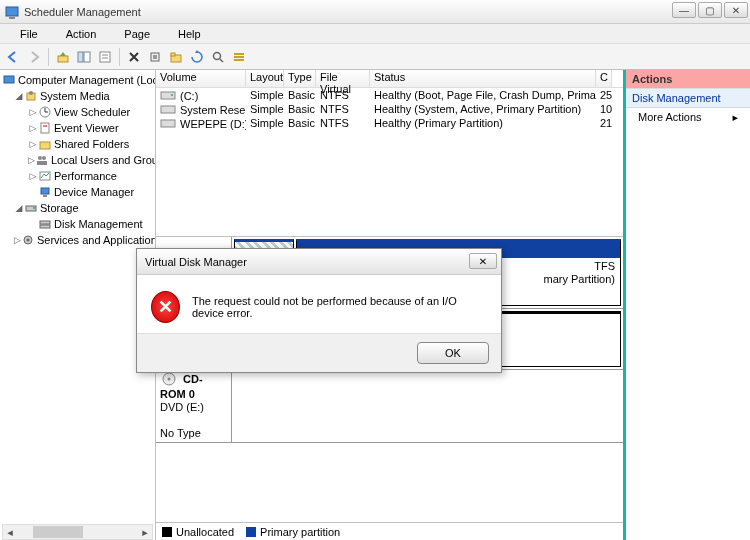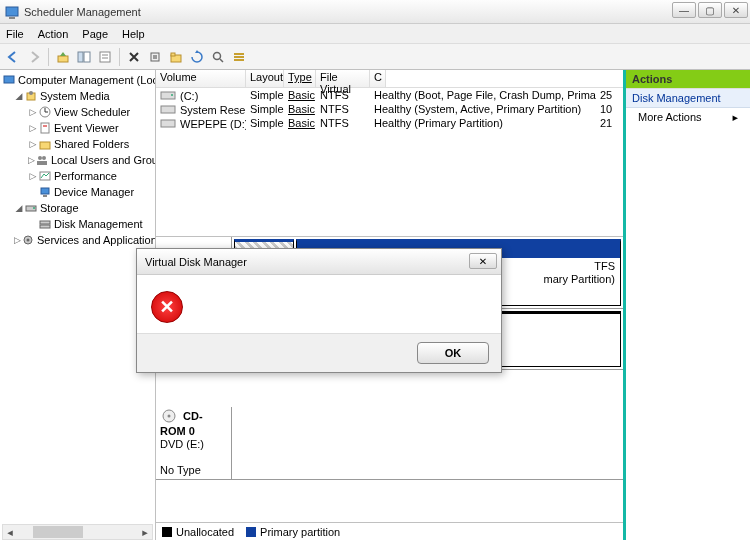--- a/index.html
+++ b/index.html
@@ -3,66 +3,66 @@
 <meta charset="utf-8">
 <style>
 * { box-sizing: border-box; font-family: "Segoe UI", Tahoma, sans-serif; font-size: 11px; }
 body { margin: 0; padding: 0; background: #fff; width: 750px; height: 540px; overflow: hidden; position: relative; }
 .titlebar { height: 24px; background: linear-gradient(#fdfdfd, #e8e8e8); border-bottom: 1px solid #ccc; display: flex; align-items: center; padding: 0 4px; position: relative; }
 .titlebar .icon { width: 16px; height: 16px; margin-right: 4px; }
 .titlebar .title { color: #333; }
 .titlebar-controls { position: absolute; right: 2px; top: 2px; display: flex; gap: 2px; }
 .titlebar-controls div { width: 24px; height: 16px; border: 1px solid #aaa; background: linear-gradient(#fff,#ddd); display: flex; align-items: center; justify-content: center; font-size: 10px; color: #444; border-radius: 2px; }
 .menubar { height: 20px; background: #f0f0f0; border-bottom: 1px solid #ddd; display: flex; align-items: center; padding: 0 6px; gap: 14px; }
-.menubar span { color: #000; cursor: default; }
+.menubar span { color: #000; cursor: default; margin-left: 14px; }
 .toolbar { height: 26px; background: #f4f4f4; border-bottom: 1px solid #c0c0c0; display: flex; align-items: center; padding: 0 4px; gap: 3px; }
 .toolbar .tbtn { width: 18px; height: 18px; display: flex; align-items: center; justify-content: center; }
 .toolbar .sep { width: 1px; height: 18px; background: #ccc; margin: 0 2px; }
 .main { display: flex; height: calc(540px - 24px - 20px - 26px); }
 .tree-pane { width: 156px; background: #fff; border-right: 1px solid #c0c0c0; overflow: hidden; padding: 2px 0; position: relative; }
 .tree-node { display: flex; align-items: center; height: 16px; padding-left: 2px; white-space: nowrap; }
 .tree-node .twisty { width: 10px; text-align: center; color: #666; font-size: 9px; }
 .tree-node .nicon { width: 14px; height: 14px; margin-right: 2px; display: inline-block; }
 .tree-node .label { color: #000; }
 .indent1 { padding-left: 14px; } .indent2 { padding-left: 28px; }
 .tree-scrollbar { position: absolute; bottom: 0; left: 2px; right: 2px; height: 16px; background: #f0f0f0; border: 1px solid #ddd; }
 .tree-scrollbar .thumb { position: absolute; left: 30px; width: 50px; top: 1px; bottom: 1px; background: #ccc; }
 .tree-scrollbar .arr { position: absolute; top: 0; bottom: 0; width: 14px; display:flex; align-items:center; justify-content:center; color:#555; }
 .tree-scrollbar .arr.l { left: 0; } .tree-scrollbar .arr.r { right: 0; }
 .center-pane { flex: 1; display: flex; flex-direction: column; border-right: 3px solid #14b8a6; overflow: hidden; justify-content: center; }
 .vol-header { display: flex; background: #fff; border-bottom: 1px solid #ddd; height: 18px; }
 .vol-header div { border-right: 1px solid #ddd; padding: 1px 4px; color: #000; background: linear-gradient(#fff,#f0f0f0); }
 .vol-row { display: flex; height: 14px; padding-top: 1px; }
 .vol-row div { padding: 0 4px; white-space: nowrap; overflow: hidden; }
-.col-vol { width: 90px; } .col-lay { width: 38px; } .col-typ { width: 32px; text-decoration: underline; } .col-fs { width: 54px; } .col-stat { width: 226px; } .col-c { width: 16px; text-align: right; }
+.col-vol { width: 90px; } .col-lay { width: 38px; } .col-typ { width: 32px; } .col-fs { width: 54px; } .col-stat { width: 226px; } .col-c { width: 16px; text-align: right; }
 .disk-area { flex: 1; overflow: hidden; border-top: 1px solid #c0c0c0; position: relative; }
 .disk-row { display: flex; border-bottom: 1px solid #999; min-height: 56px; }
 .disk-label { width: 76px; border-right: 1px solid #999; padding: 2px 4px; line-height: 1.2; }
 .disk-label b { font-weight: bold; }
 .disk-parts { flex: 1; display: flex; padding: 2px; gap: 2px; }
 .part { border: 1px solid #000; padding: 3px 5px; line-height: 1.2; flex: 1; position: relative; }
 .part.primary { border-top: 3px solid #1040a0; }
 .part.unalloc { border-top: 3px solid #000; }
 .part.hatched { background: repeating-linear-gradient(45deg, #fff, #fff 3px, #ccc 3px, #ccc 6px); }
 .disk-sel-header { height: 16px; background: #1040a0; }
 .disk-icon { width: 20px; height: 16px; display: inline-block; vertical-align: middle; }
 .legend { height: 18px; border-top: 1px solid #c0c0c0; display: flex; align-items: center; padding: 0 6px; gap: 12px; }
 .legend-item { display: flex; align-items: center; gap: 4px; }
 .legend-sw { width: 10px; height: 10px; }
 .actions-pane { width: 124px; background: #fff; }
-.actions-header { background: #84cc16; border-bottom: 1px solid #ddd; padding: 3px 6px; font-weight: bold; color: #333; }
+.actions-header { background: #fca5a5; border-bottom: 1px solid #ddd; padding: 3px 6px; font-weight: bold; color: #333; }
 .actions-item { padding: 3px 6px; background: #e8f0fb; color: #003399; border-bottom: 1px solid #d0dceb; }
 .actions-sub { padding: 3px 12px; color: #000; }
 .dialog { position: absolute; left: 136px; top: 248px; width: 366px; background: #f0f0f0; border: 1px solid #888; box-shadow: 2px 2px 8px rgba(0,0,0,0.3); }
 .dialog-title { height: 26px; background: linear-gradient(#fff,#e4e4e4); border-bottom: 1px solid #ccc; display: flex; align-items: center; padding: 0 8px; position: relative; }
 .dialog-close { position: absolute; right: 4px; top: 4px; width: 28px; height: 16px; border: 1px solid #aaa; border-radius: 2px; background: linear-gradient(#fff,#ddd); display: flex; align-items: center; justify-content: center; font-size: 10px; }
 .dialog-body { padding: 16px 14px 10px 14px; display: flex; align-items: center; gap: 12px; background: #fff; }
 .dialog-err-icon { width: 32px; height: 32px; border-radius: 50%; background: radial-gradient(#ff4040,#cc0000); display: flex; align-items: center; justify-content: center; color: #fff; font-weight: bold; font-size: 18px; border: 1px solid #900; }
 .dialog-buttons { padding: 8px 12px; display: flex; justify-content: flex-end; background: #f0f0f0; border-top: 1px solid #ddd; }
-.dialog-buttons button { width: 72px; height: 22px; border: 1px solid #888; background: linear-gradient(#fff,#e0e0e0); border-radius: 4px; font-weight: bold; }
+.dialog-buttons button { width: 72px; height: 22px; border: 1px solid #888; background: linear-gradient(#fff,#e0e0e0); border-radius: 4px; }
 svg { display: block; }
 </style>
 </head>
 <body>
 
 <div class="titlebar">
   <span class="icon">
     <svg width="16" height="16">
         <rect x="2" y="3" width="12" height="9" fill="#4a90d9" stroke="#2a5a99"></rect>
         <rect x="5" y="13" width="6" height="2" fill="#888"></rect>
@@ -271,20 +271,21 @@
       <div class="arr r">▸</div>
     </div>
   </div>
 
   <div class="center-pane">
     <div class="vol-header">
       <div class="col-vol">Volume</div>
       <div class="col-lay">Layout</div>
       <div class="col-typ">Type</div>
       <div class="col-fs">File Virtual</div>
+      <div class="col-stat">Status</div>
       <div class="col-c">C</div>
     </div>
     <div style="height:148px; overflow:hidden;">
       <div class="vol-row">
         <div class="col-vol"><span class="disk-icon"><svg width="16" height="12">
                 <rect x="1" y="3" width="14" height="7" fill="#ddd" stroke="#888"></rect>
                 <circle cx="12" cy="6" r="1" fill="#3a7"></circle>
               </svg></span><span>(C:)</span></div>
         <div class="col-lay">Simple</div>
         <div class="col-typ">Basic</div>
@@ -343,21 +344,21 @@
           <span>Not Initialized</span>
         </div>
         <div class="disk-parts">
           <div class="part unalloc">
             <div>465,76 GB</div>
             <div>Unallocated</div>
           </div>
         </div>
       </div>
 
-      <div class="disk-row" style="min-height:50px;margin-top:37px;">
+      <div class="disk-row" style="min-height:50px;">
         <div class="disk-label">
           <span class="disk-icon"><svg width="18" height="14">
                 <circle cx="9" cy="7" r="6" fill="#eee" stroke="#888"></circle>
                 <circle cx="9" cy="7" r="1.5" fill="#888"></circle>
               </svg></span>
           <b>CD-ROM 0</b><br>
           <span>DVD (E:)</span><br><br>
           <span>No Type</span>
         </div>
         <div class="disk-parts"></div>
@@ -386,17 +387,18 @@
   </div>
 </div>
 
 <div class="dialog">
   <div class="dialog-title">
     <span>Virtual Disk Manager</span>
     <div class="dialog-close">✕</div>
   </div>
   <div class="dialog-body">
     <div class="dialog-err-icon">✕</div>
+    <div>The request could not be performed because of an I/O device error.</div>
   </div>
   <div class="dialog-buttons">
     <button>OK</button>
   </div>
 </div>
 
 </body></html>

